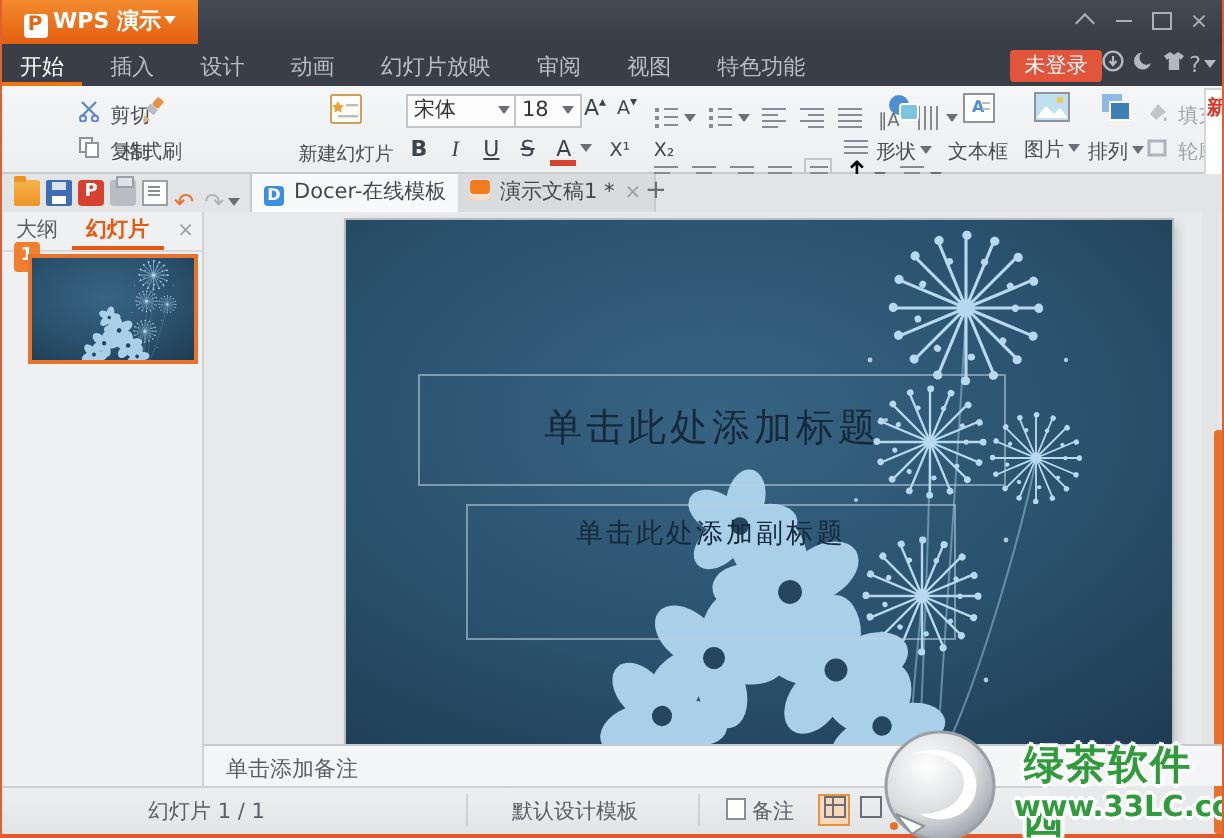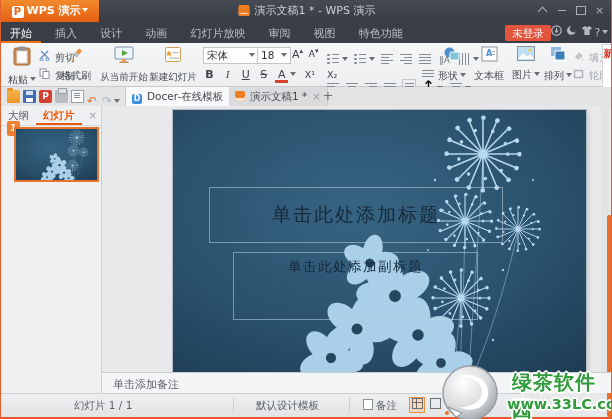--- a/index.html
+++ b/index.html
@@ -185,23 +185,20 @@
     </symbol>
   </defs>
 </svg>
 
 <div class="win">
 
   <div class="abs titlebar">
     <div class="abs logo-btn">
       <span class="logo-letter">P</span><span>WPS 演示</span><span class="cd" style="border-top-color:#fff"></span>
     </div>
-    <div class="abs doc-title">
-      <span class="doc-ico"></span><span>演示文稿1 * - WPS 演示</span>
-    </div>
     <div class="abs winctl">
       <span><i class="chev-up"></i></span><span><i class="minus"></i></span><span><i class="maxbox"></i></span><span>×</span>
     </div>
   </div>
 
   <div class="abs tabrow">
     <span class="rtab active">开始</span>
     <span class="rtab">插入</span>
     <span class="rtab">设计</span>
     <span class="rtab">动画</span>
@@ -223,28 +220,20 @@
         </svg>
     </span><span class="ai">
       <svg width="12" height="11" viewBox="0 0 12 11">
           <path d="M4 1 6 2.4 8 1l3 2-1.6 2L8.6 4v6H3.4V4L2.6 5 1 3z" fill="#b3b9c1"></path>
         </svg>
     </span><span class="ai"><span>?</span><span class="cd" style="border-top-color:#b3b9c1"></span></span>
   </div>
 
   <div class="abs ribbon">
 
-    <div class="abs bigbtn" style="left:6px;top:3px;width:30px;">
-      <svg class="ic" width="18" height="20" viewBox="0 0 18 20">
-        <rect x="1" y="2" width="16" height="17" rx="2" fill="#c98a4e" stroke="#a86c34"></rect>
-        <rect x="4" y="5" width="10" height="12" fill="#fff" stroke="#d8d9db"></rect>
-        <rect x="5.5" y="0.5" width="7" height="4" rx="1" fill="#8f949b"></rect>
-      </svg>
-      <span class="rlabel">粘贴</span><span class="cd"></span>
-    </div>
     <div class="abs smallrow" style="left:38px;top:5px;">
       <svg width="11" height="11" viewBox="0 0 11 11">
         <path d="M2 1l7 7M9 1L2 8" stroke="#5a87c5" stroke-width="1.1" fill="none"></path>
         <circle cx="2.5" cy="9.3" r="1.5" fill="none" stroke="#5a87c5"></circle>
           <circle cx="8.5" cy="9.3" r="1.5" fill="none" stroke="#5a87c5"></circle>
       </svg>
       <span class="rlabel">剪切</span>
     </div>
     <div class="abs smallrow" style="left:38px;top:23px;">
       <svg width="11" height="11" viewBox="0 0 11 11">
@@ -259,29 +248,20 @@
         <rect x="4.5" y="5" width="5" height="3.5" fill="#b9bdc2" transform="rotate(40 7 6.7)"></rect>
         <path d="M3 9.5l3 2.5-3.5 1.5z" fill="#d9b97a"></path>
       </svg>
     </div>
     <div class="abs smallrow" style="left:60px;top:23px;">
       <span class="rlabel">格式刷</span>
     </div>
 
     <div class="abs rsep" style="left:94px;"></div>
 
-    <div class="abs bigbtn" style="left:98px;top:3px;width:50px;">
-      <svg class="ic" width="20" height="17" viewBox="0 0 20 17">
-        <rect x="1" y="1" width="18" height="12" rx="1" fill="#eef3f8" stroke="#7a91a8"></rect>
-        <path d="M8 4l6 3-6 3z" fill="#57a33e"></path>
-        <rect x="8" y="13.5" width="4" height="2" fill="#e8913f"></rect>
-          <rect x="5.5" y="15.5" width="9" height="1.5" fill="#c98a4e"></rect>
-      </svg>
-      <span class="rlabel" style="font-size:9.5px">从当前开始</span><span class="cd"></span>
-    </div>
     <div class="abs bigbtn" style="left:148px;top:3px;width:48px;">
       <svg class="ic" width="18" height="17" viewBox="0 0 18 17">
         <rect x="1.5" y="1.5" width="15" height="14" rx="1" fill="#fffdf5" stroke="#c9a15a"></rect>
         <path d="M5 4.5l1 2 2 .3-1.5 1.4.4 2L5 9.2 3.1 10.2l.4-2L2 6.8l2-.3z" fill="#f0a030"></path>
         <rect x="9" y="6" width="6" height="1.2" fill="#b9bdc2"></rect>
           <rect x="5" y="11.5" width="10" height="1.2" fill="#b9bdc2"></rect>
       </svg>
       <span class="rlabel" style="font-size:9.5px">新建幻灯片</span><span class="cd"></span>
     </div>
 

